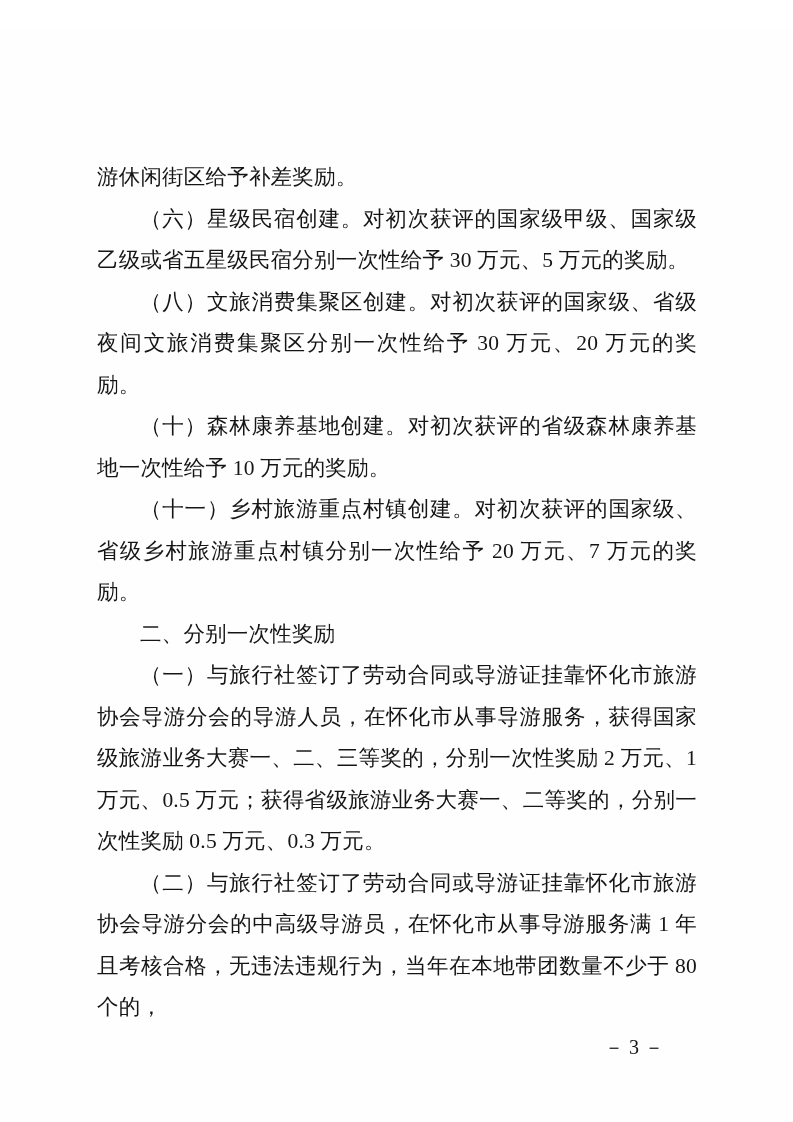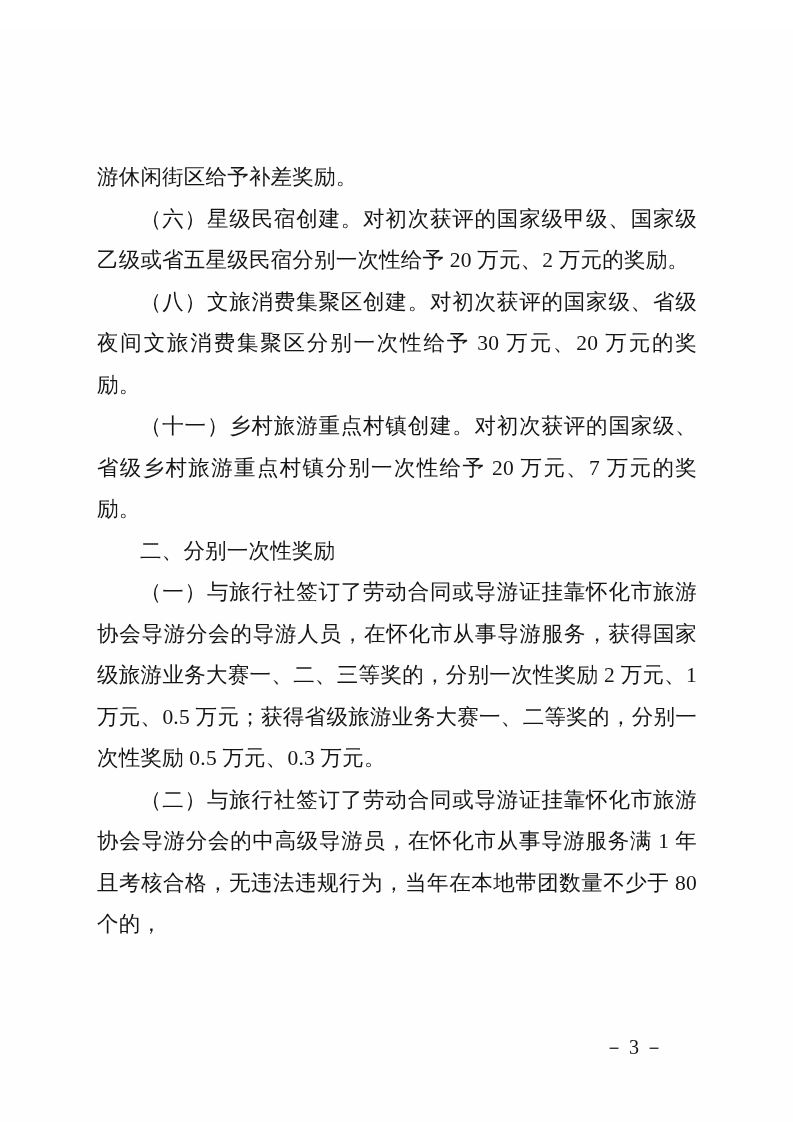--- a/index.html
+++ b/index.html
@@ -56,22 +56,23 @@
     box-sizing: border-box;
   }
 </style>
 </head>
 <body>
 
 <div class="page">
 
   <div class="doc-body">
     <p class="para">游休闲街区给予补差奖励。</p>
-    <p class="para indent">（六）星级民宿创建。对初次获评的国家级甲级、国家级乙级或省五星级民宿分别一次性给予 20 万元、2 万元的奖励。</p>
+    <p class="para indent">（六）星级民宿创建。对初次获评的国家级甲级、国家级乙级或省五星级民宿分别一次性给予 30 万元、5 万元的奖励。</p>
     <p class="para indent">（八）文旅消费集聚区创建。对初次获评的国家级、省级夜间文旅消费集聚区分别一次性给予 30 万元、20 万元的奖励。</p>
+    <p class="para indent">（十）森林康养基地创建。对初次获评的省级森林康养基地一次性给予 10 万元的奖励。</p>
     <p class="para indent">（十一）乡村旅游重点村镇创建。对初次获评的国家级、省级乡村旅游重点村镇分别一次性给予 20 万元、7 万元的奖励。</p>
     <p class="para indent">二、分别一次性奖励</p>
     <p class="para indent">（一）与旅行社签订了劳动合同或导游证挂靠怀化市旅游协会导游分会的导游人员，在怀化市从事导游服务，获得国家级旅游业务大赛一、二、三等奖的，分别一次性奖励 2 万元、1 万元、0.5 万元；获得省级旅游业务大赛一、二等奖的，分别一次性奖励 0.5 万元、0.3 万元。</p>
     <p class="para indent">（二）与旅行社签订了劳动合同或导游证挂靠怀化市旅游协会导游分会的中高级导游员，在怀化市从事导游服务满 1 年且考核合格，无违法违规行为，当年在本地带团数量不少于 80 个的，</p>
   </div>
 
   <div class="page-number">－ 3 －</div>
 
 </div>
 

